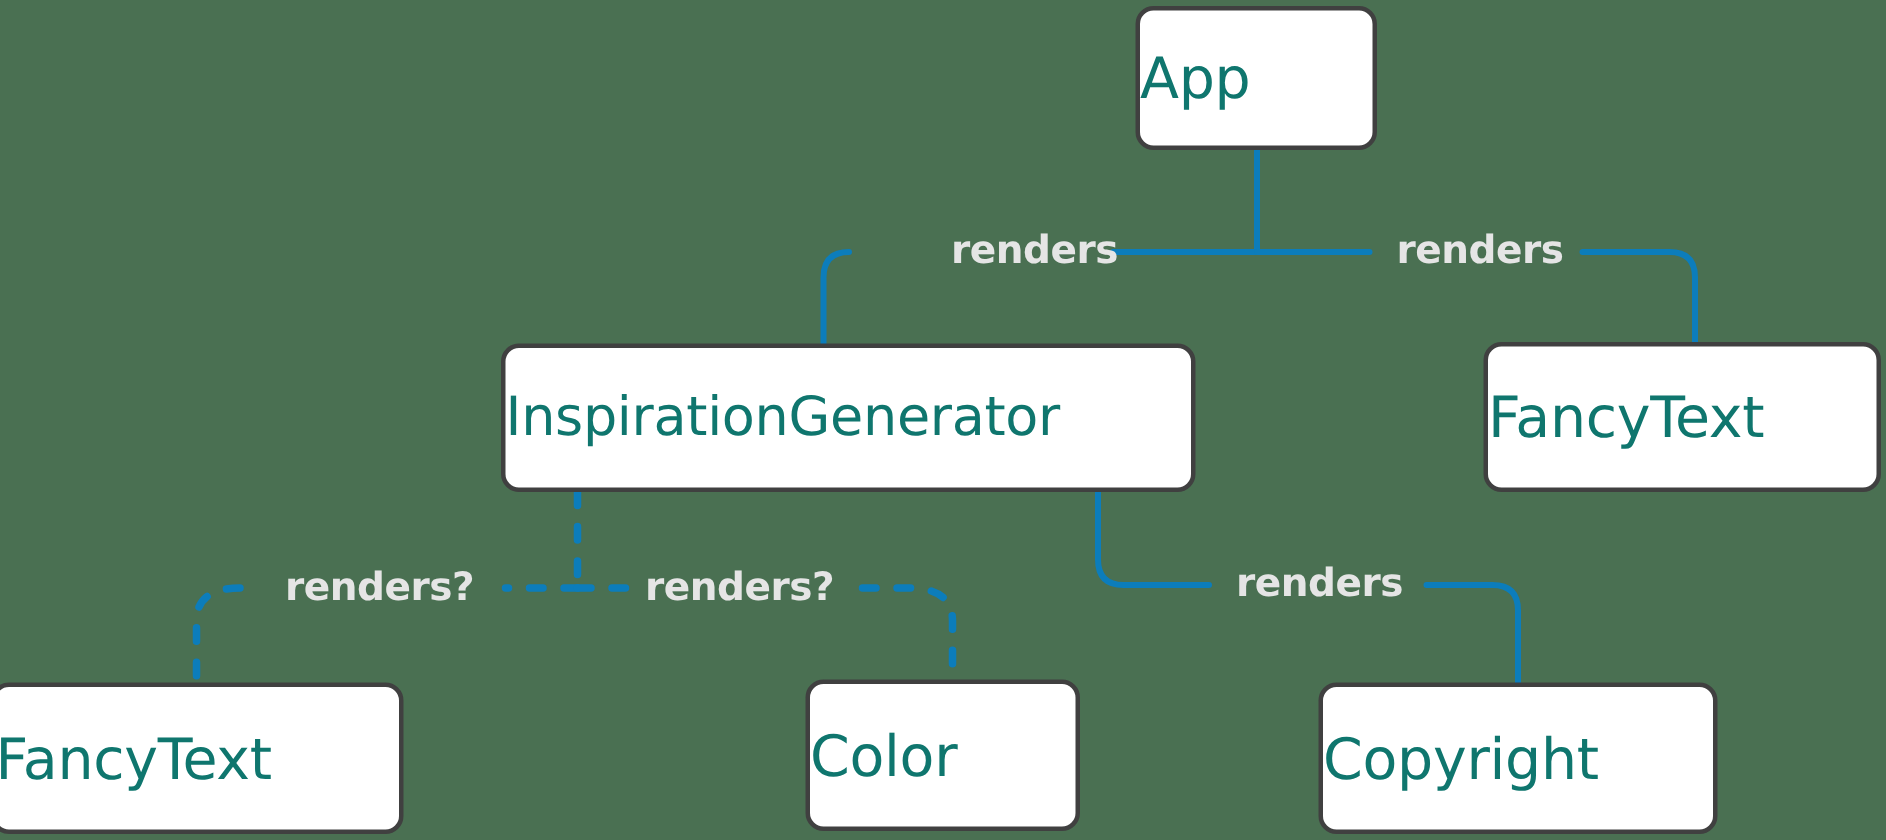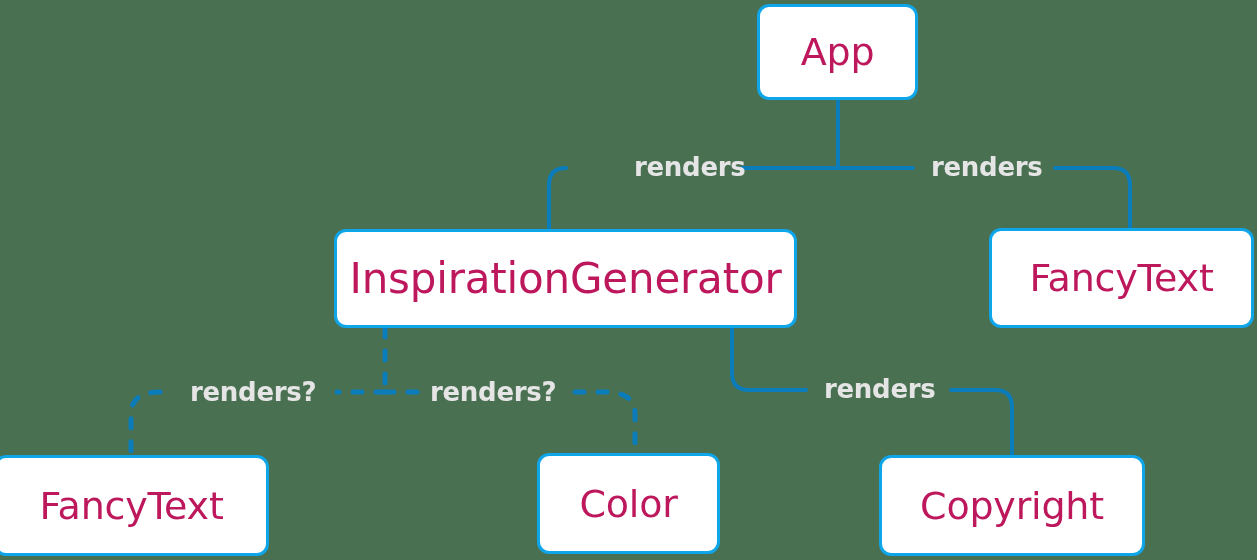--- a/index.html
+++ b/index.html
@@ -23,26 +23,25 @@
     position: absolute;
     left: 0;
     top: 0;
     width: 1257px;
     height: 560px;
   }
   .node {
     position: absolute;
     box-sizing: border-box;
     background: #ffffff;
-    border: 3px solid #0ea5e9;
+    border: 3px solid #404040;
     border-radius: 12px;
     display: flex;
     align-items: center;
-    justify-content: center;
-    color: #be185d;
+    color: #0f766e;
     z-index: 2;
   }
   .node-label {
     white-space: nowrap;
     line-height: 1;
     letter-spacing: -0.2px;
   }
   .edge-label {
     position: absolute;
     color: #e5e5e5;
@@ -79,21 +78,21 @@
 
     <path d="M 385 392 L 420 392" fill="none" stroke="#0c7dbb" stroke-width="5" stroke-linecap="round" stroke-dasharray="9 14"></path>
     <path d="M 575 392 L 606 392 Q 635 392 635 414 L 635 453" fill="none" stroke="#0c7dbb" stroke-width="5" stroke-linecap="round" stroke-dasharray="9 14"></path>
   </svg>
 
   <div class="node" style="left:757px; top:4px; width:161px; height:96px;">
     <span class="node-label" style="font-size:38px;">App</span>
   </div>
 
   <div class="node" style="left:334px; top:229px; width:463px; height:99px;">
-    <span class="node-label" style="font-size:42px;">InspirationGenerator</span>
+    <span class="node-label" style="font-size:36px;">InspirationGenerator</span>
   </div>
 
   <div class="node" style="left:989px; top:228px; width:265px; height:100px;">
     <span class="node-label" style="font-size:38px;">FancyText</span>
   </div>
 
   <div class="node" style="left:-6px; top:455px; width:275px; height:101px;">
     <span class="node-label" style="font-size:38px;">FancyText</span>
   </div>
 

